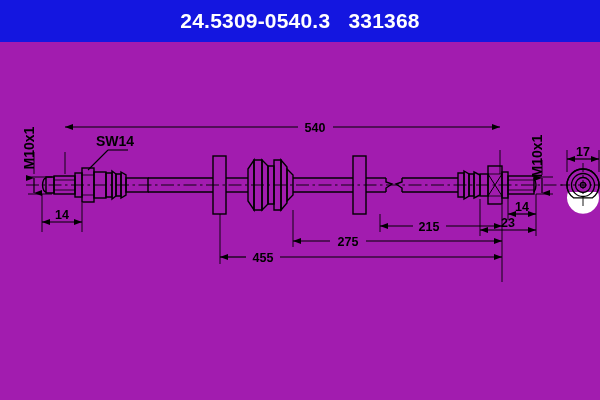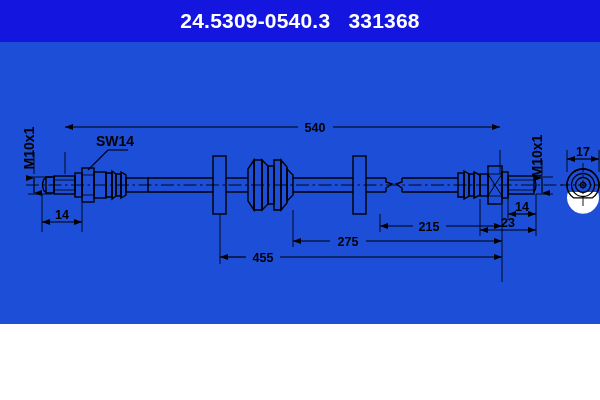--- a/index.html
+++ b/index.html
@@ -3,22 +3,22 @@
 <meta charset="utf-8">
 <style>
   html, body {
     margin: 0;
     padding: 0;
     background: #ffffff;
   }
   #page {
     position: relative;
     width: 600px;
-    height: 324px;
-    background: #1d4ed8;
+    height: 400px;
+    background: #a21caf;
     overflow: hidden;
     font-family: "Liberation Sans", sans-serif;
   }
   #title-bar {
     position: absolute;
     left: 0;
     top: 0;
     width: 600px;
     height: 42px;
     background: #1416e0;

